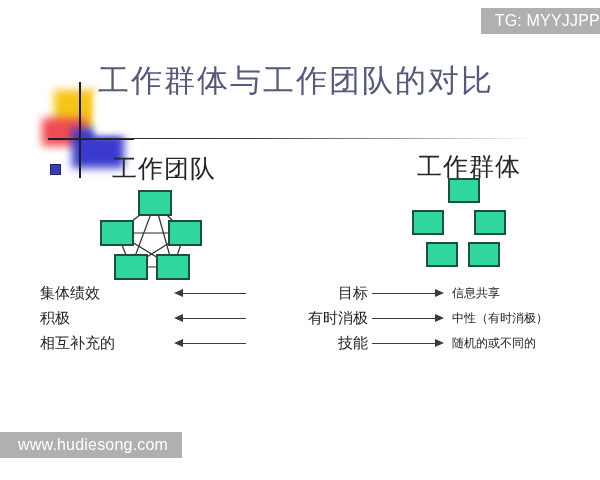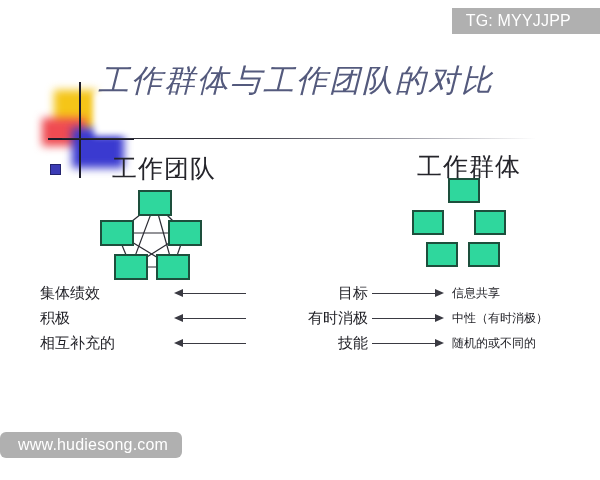--- a/index.html
+++ b/index.html
@@ -25,30 +25,29 @@
     font-weight: 400;
     display: flex;
     align-items: center;
     letter-spacing: 0.2px;
     white-space: nowrap;
   }
   #wm-top {
     right: 0;
     top: 8px;
     height: 26px;
-    padding: 0 29px 0 14px;
+    padding: 0 0 0 14px;
     font-size: 16px;
   }
   #wm-bottom {
     left: 0;
     bottom: 22px;
     height: 26px;
     padding: 0 14px 0 18px;
     font-size: 16px;
-    border-radius: 6px;
   }
 
   
   #logo {
     position: absolute;
     left: 42px;
     top: 82px;
     width: 96px;
     height: 100px;
   }
@@ -114,21 +113,20 @@
   
   #title {
     position: absolute;
     left: 98px;
     top: 62px;
     font-size: 31px;
     line-height: 1.2;
     color: #545a7d;
     letter-spacing: 2px;
     white-space: nowrap;
-    font-style: italic;
   }
 
   
   .col-head {
     position: absolute;
     font-size: 25px;
     color: #25252b;
     letter-spacing: 1px;
     white-space: nowrap;
   }

